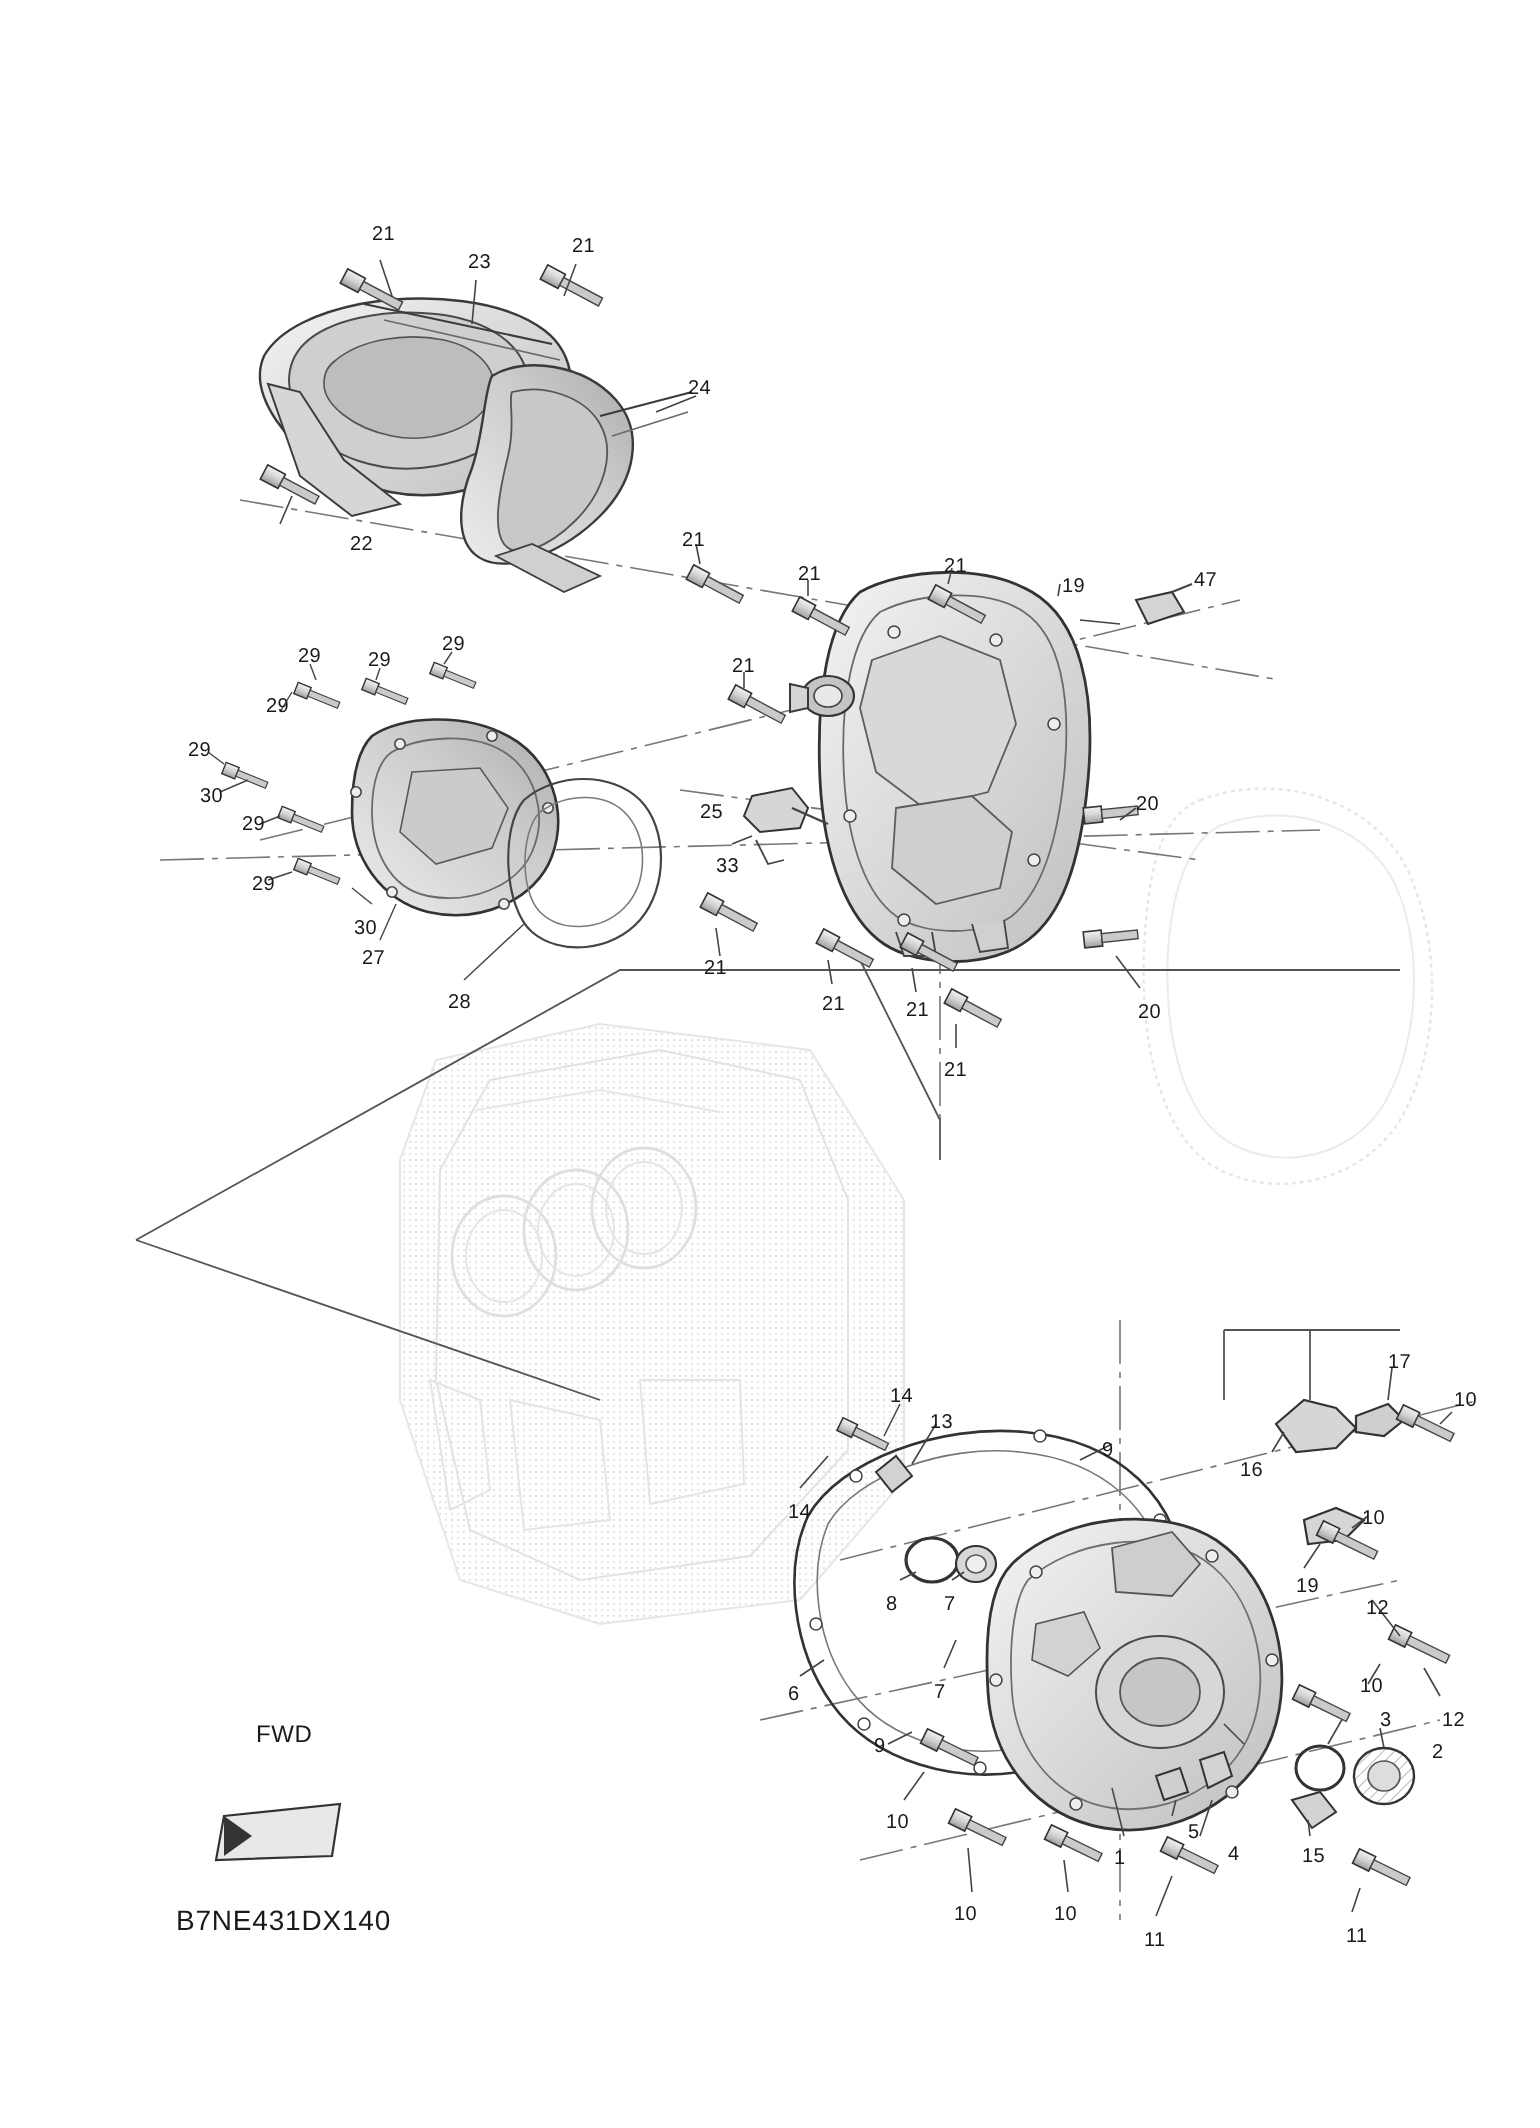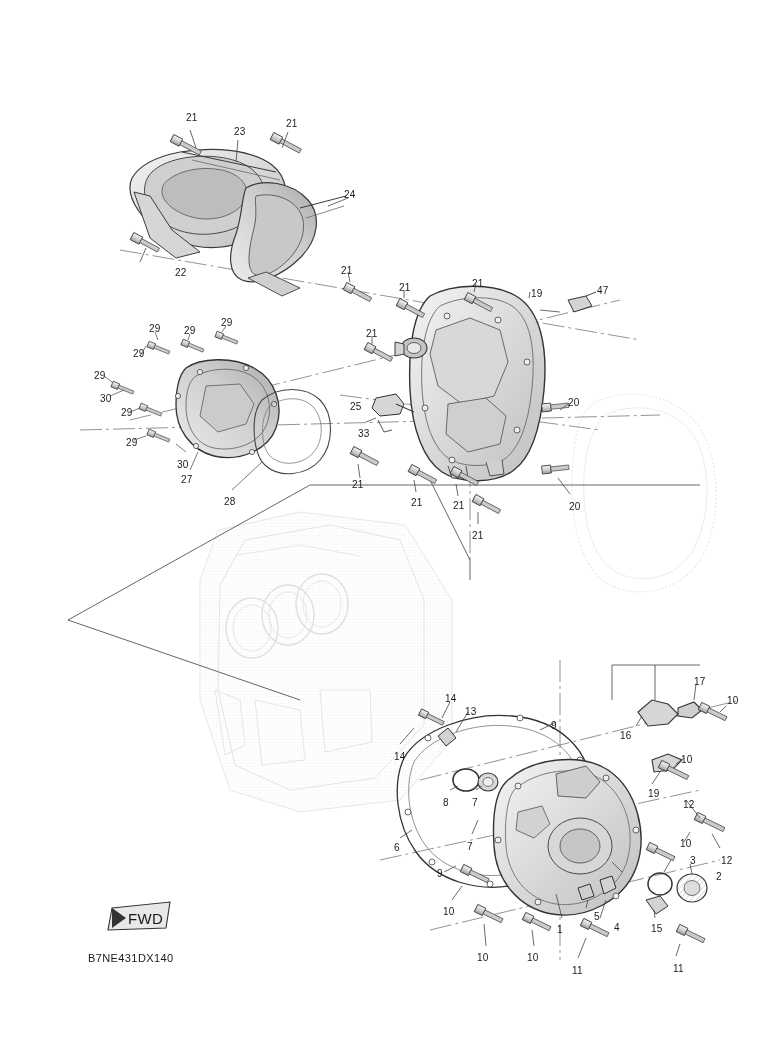--- a/index.html
+++ b/index.html
@@ -28,29 +28,29 @@
     font-size: 10px;
     color: #1a1a1a;
     font-family: "Liberation Sans", sans-serif;
     white-space: nowrap;
     letter-spacing: 0.2px;
   }
   #diagram-code {
     position: absolute;
     left: 88px;
     top: 952px;
-    font-size: 11px;
+    font-size: 14px;
     color: #1a1a1a;
     letter-spacing: 0.4px;
   }
   #fwd-label {
     position: absolute;
     left: 128px;
-    top: 910px;
-    font-size: 15px;
+    top: 860px;
+    font-size: 12px;
     color: #1a1a1a;
     letter-spacing: 0.3px;
   }
 </style>
 </head>
 <body>
 
 <div id="page">
 
   <svg id="art" viewBox="0 0 770 1064" xmlns="http://www.w3.org/2000/svg">

